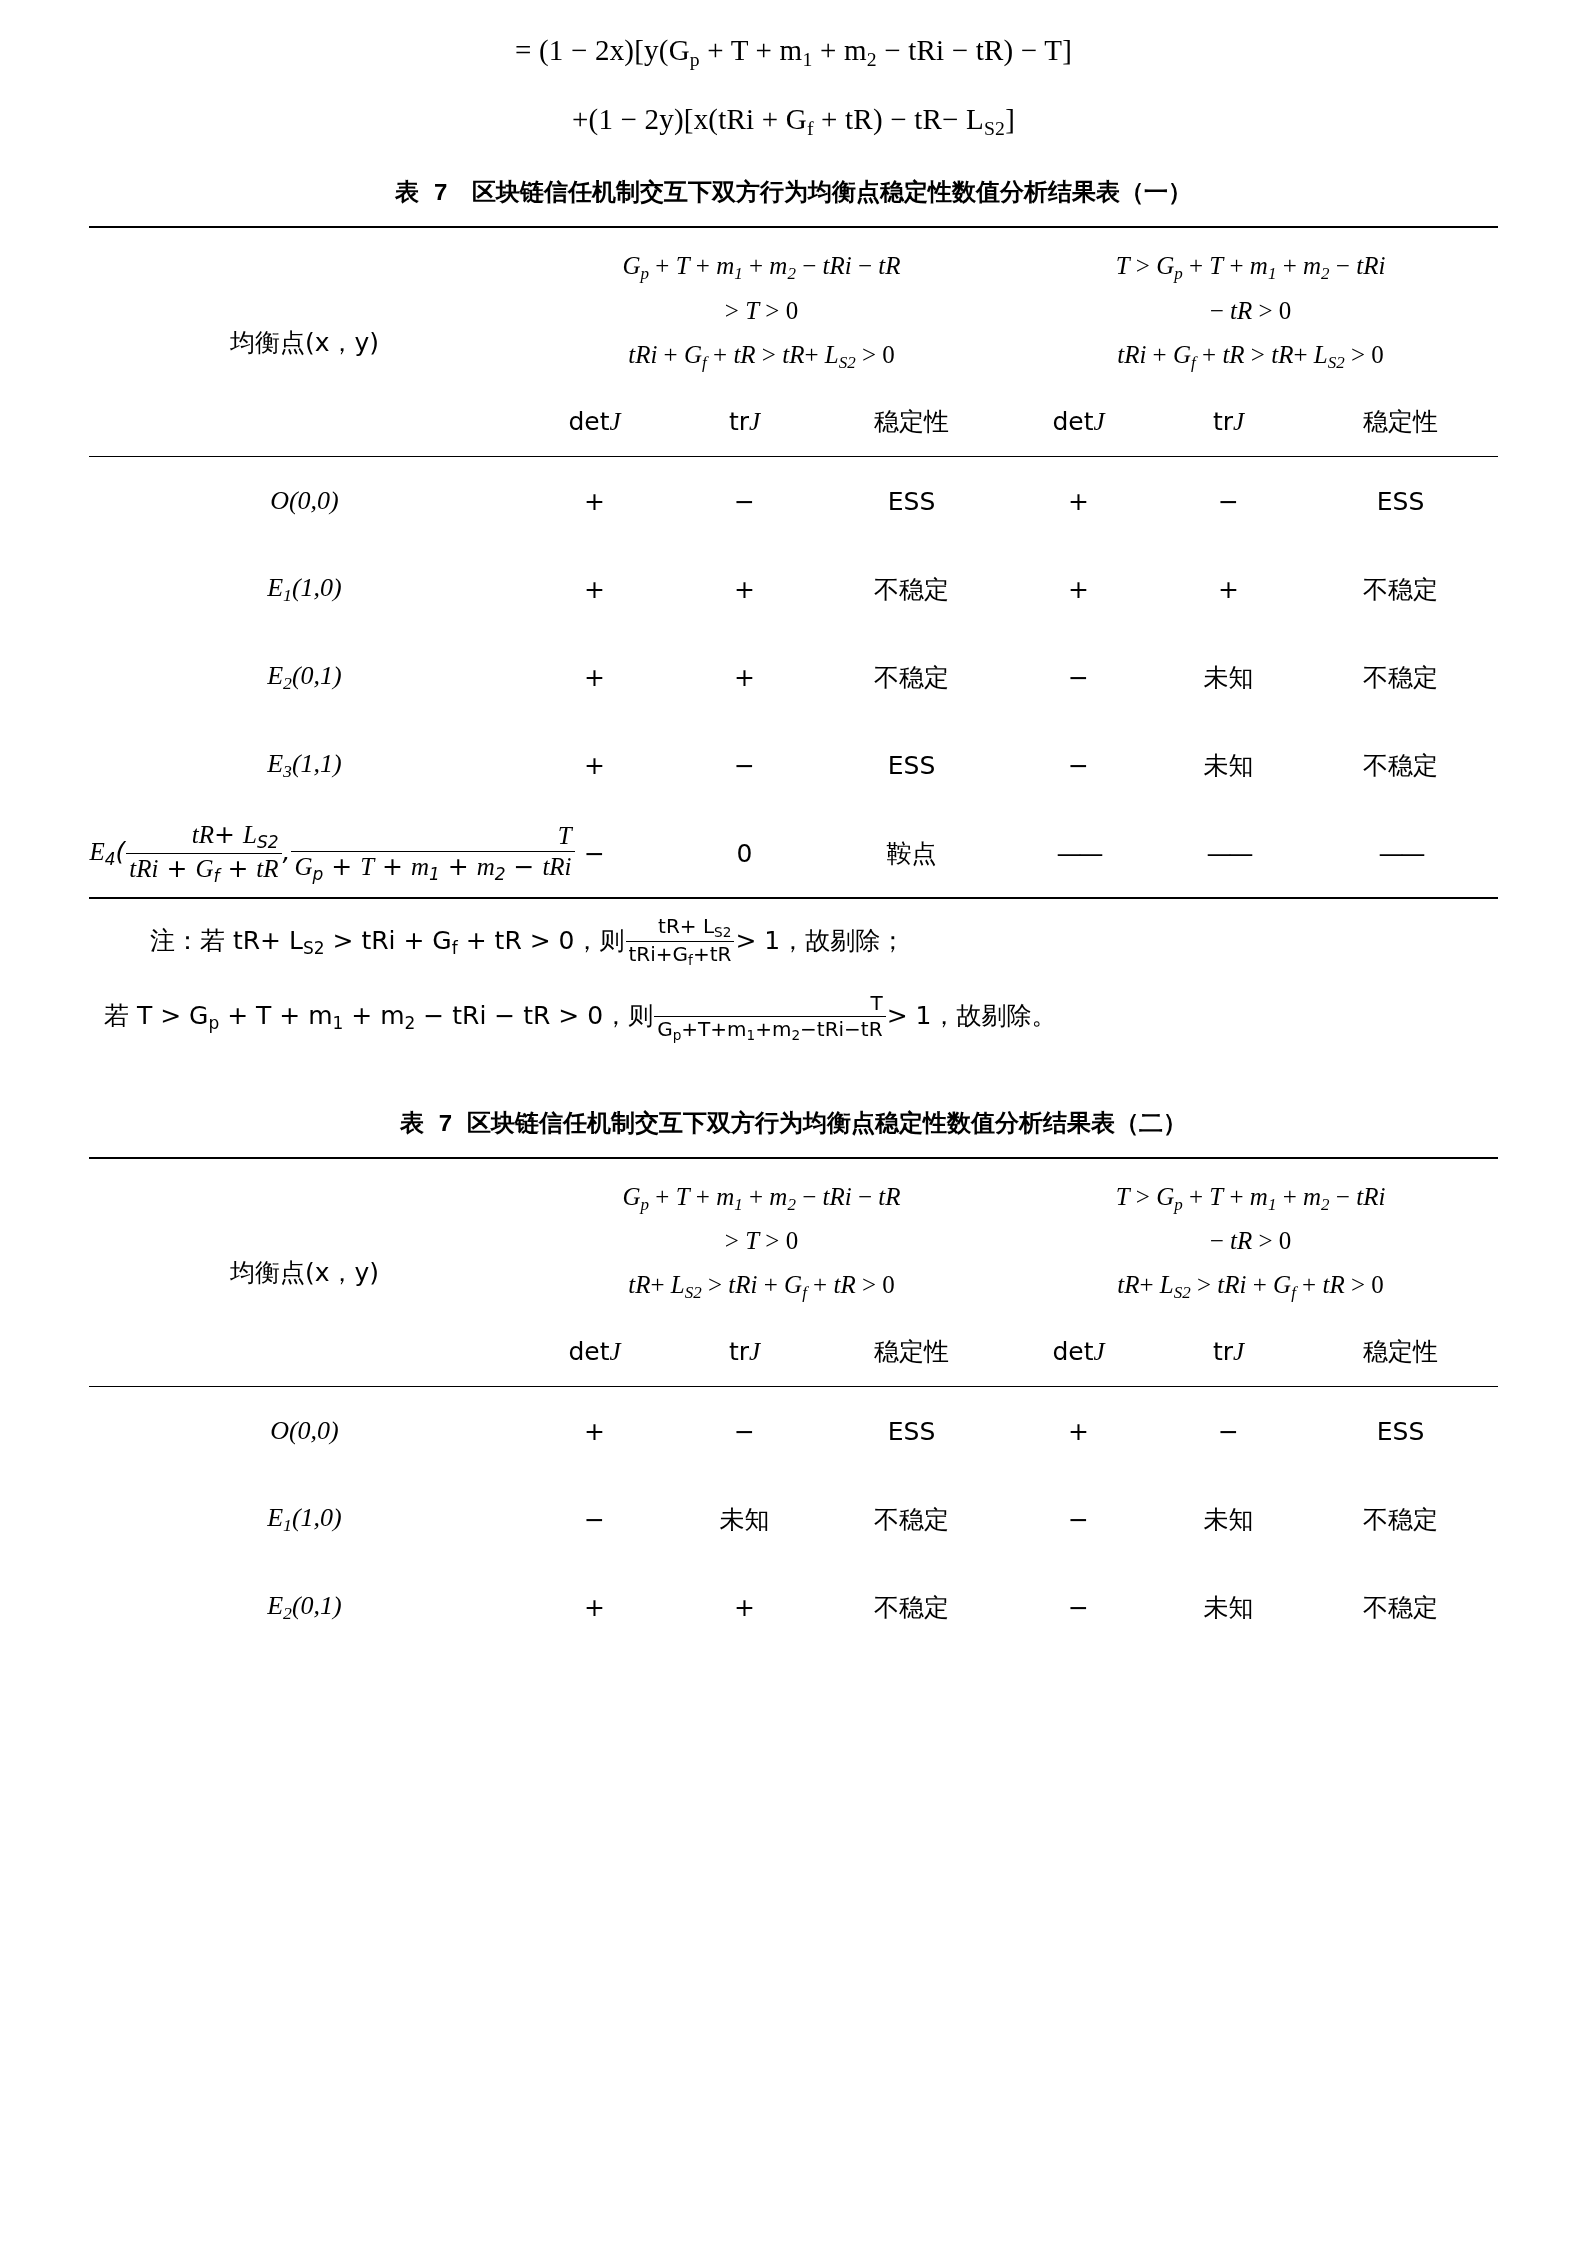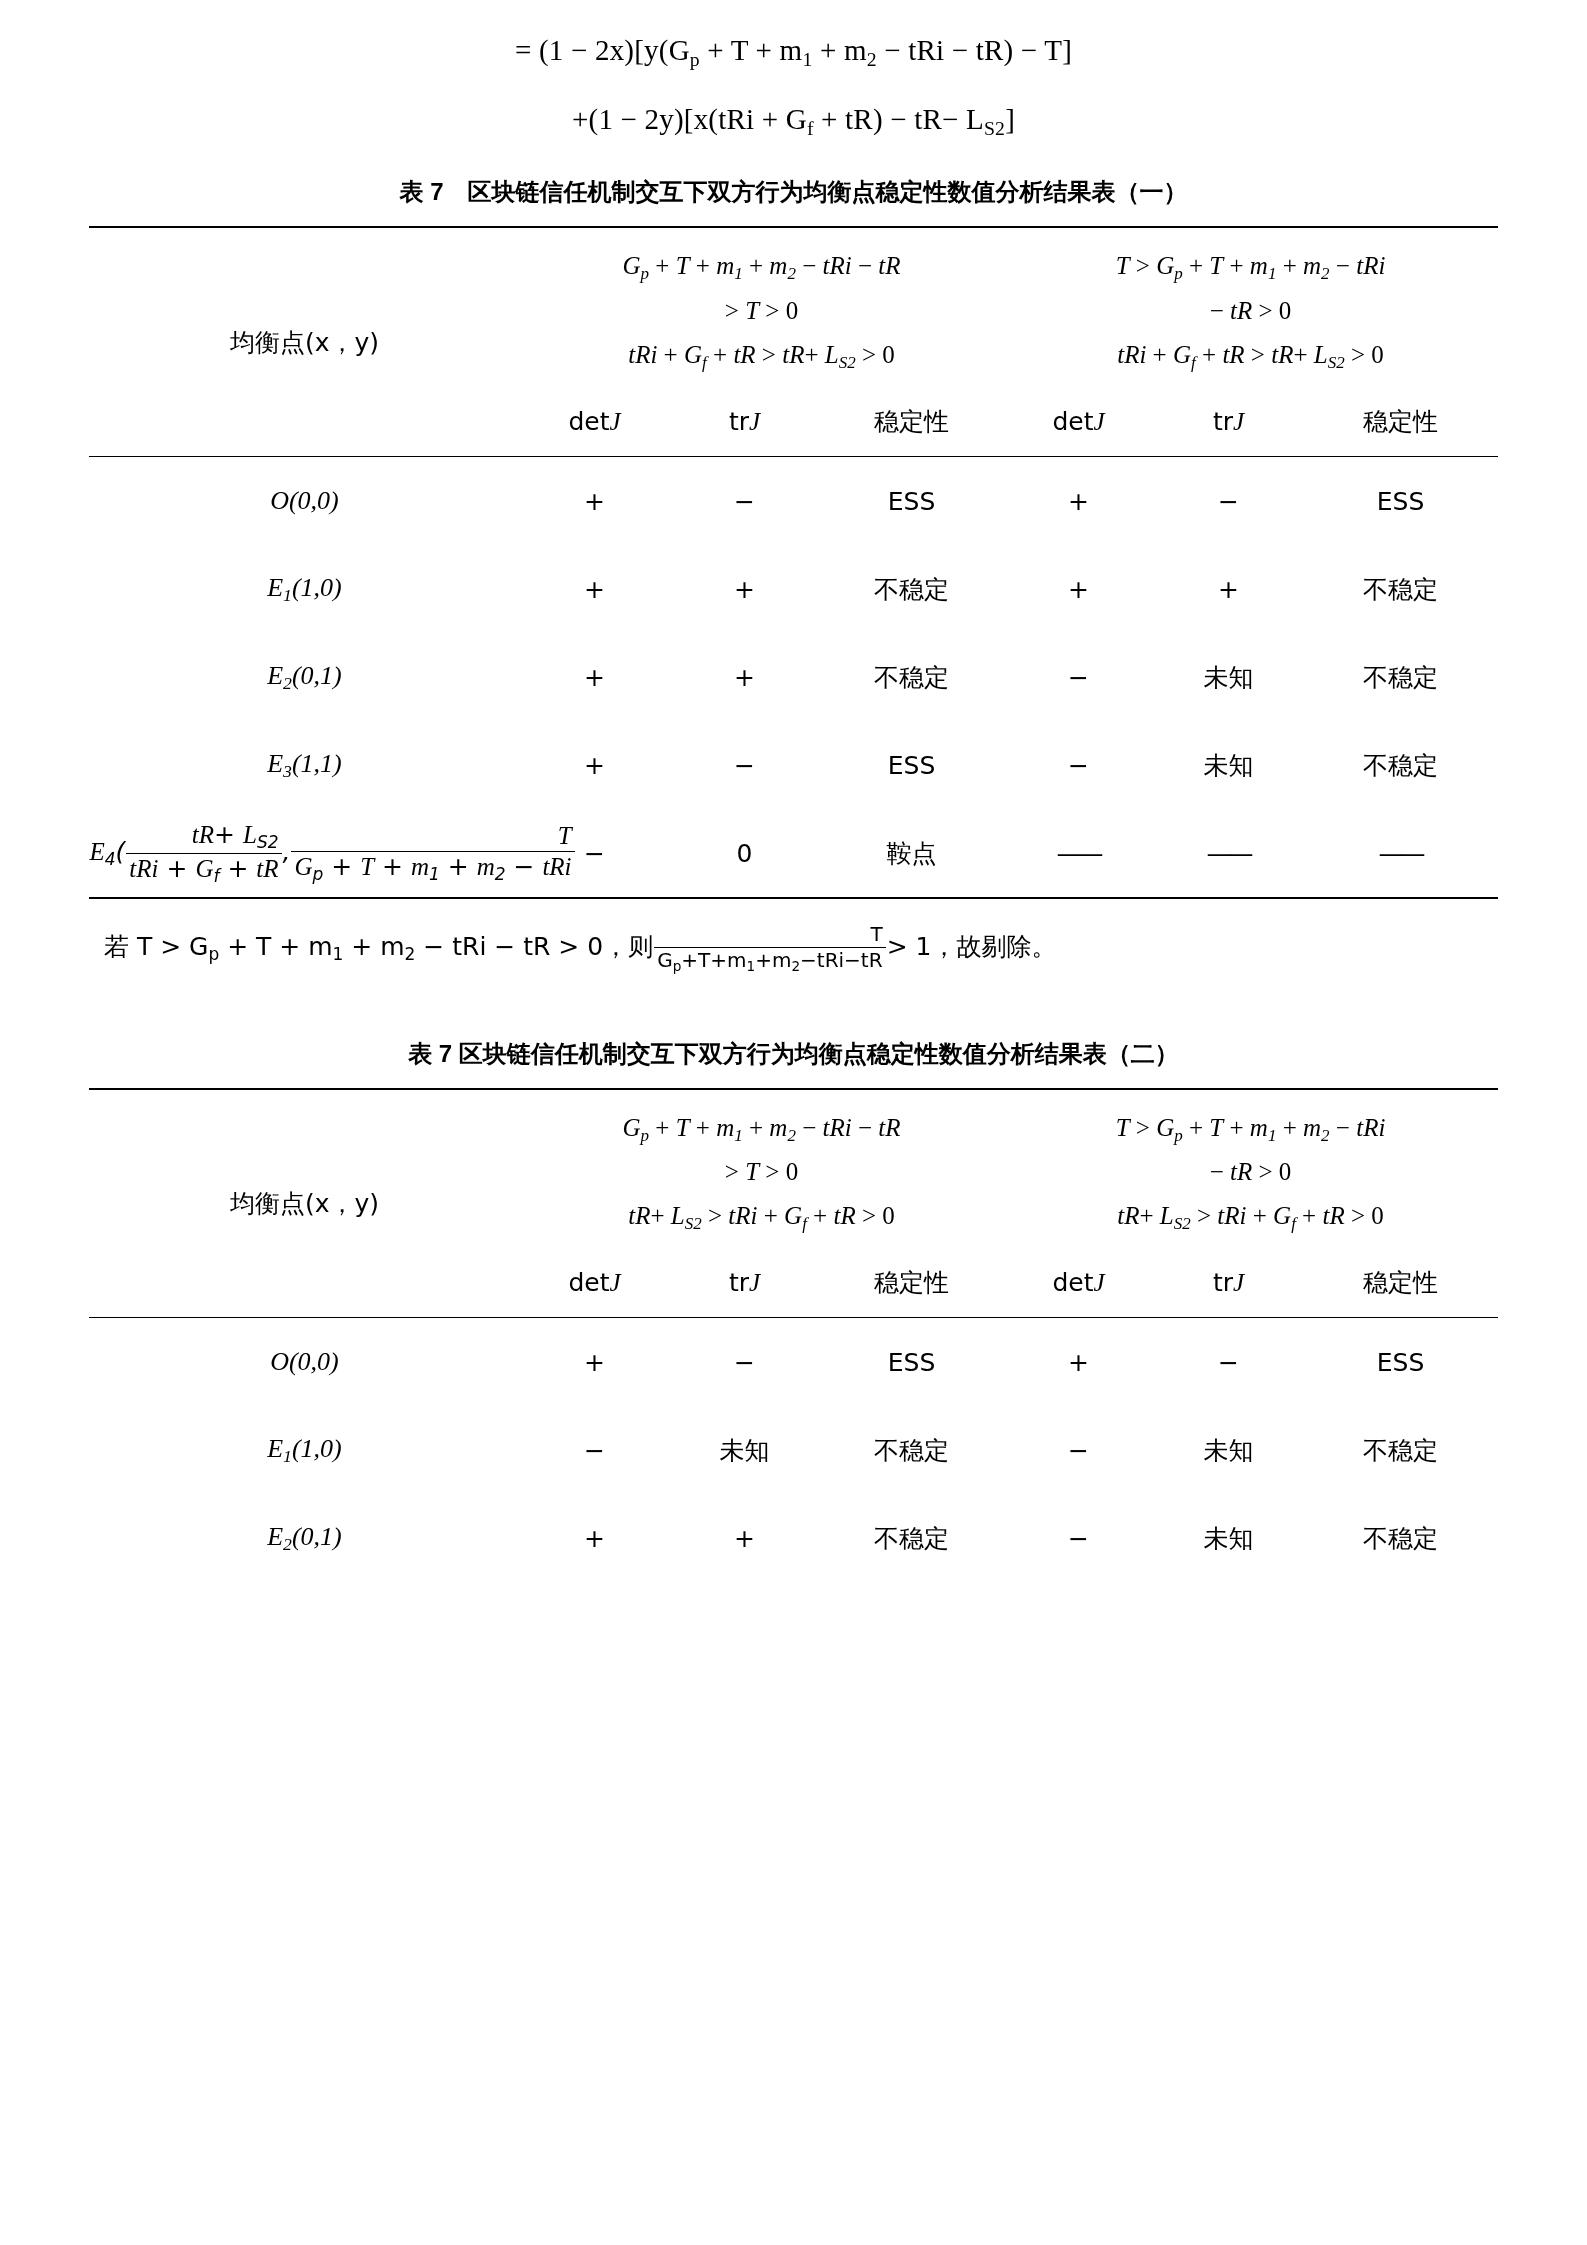--- a/index.html
+++ b/index.html
@@ -33,21 +33,21 @@
     text-align:justify;
     text-justify:inter-ideograph;
   }
   .para .indent { display:inline-block; width:2em; }
 
   
   .tbl-caption {
     text-align:center;
     font-weight:bold;
     font-size:24px;
-    font-family:Liberation Sans, sans-serif;
+    font-family:Liberation Mono, monospace;
   }
   #caption-t7 { margin-top:38px; }
   #caption-t8 { margin-top:0; }
 
   
   table.sty {
     border-collapse:collapse;
     width:1408px;
     margin:18px auto 0 auto;
     table-layout:fixed;
@@ -228,20 +228,23 @@
         <td class="sym">−</td>
         <td class="sym">0</td>
         <td>鞍点</td>
         <td class="sym dash2">——</td>
         <td class="sym dash2">——</td>
         <td class="sym dash2">——</td>
       </tr>
     </tbody>
   </table>
 
+  <div class="note">
+    <span>注：若 tR+ L<sub class="sub-up">S2</sub> &gt; tRi + G<sub class="sub-up">f</sub> + tR &gt; 0，则</span><span class="frac small"><span class="num">tR+ L<sub class="sub-up">S2</sub></span><span class="den">tRi+G<sub class="sub-up">f</sub>+tR</span></span><span>&gt; 1，故剔除；</span>
+  </div>
 
   <div class="note note2">
     <span>若 T &gt; G<sub class="sub-up">p</sub> + T + m<sub class="sub-up">1</sub> + m<sub class="sub-up">2</sub> − tRi − tR &gt; 0，则</span><span class="frac small"><span class="num">T</span><span class="den">G<sub class="sub-up">p</sub>+T+m<sub class="sub-up">1</sub>+m<sub class="sub-up">2</sub>−tRi−tR</span></span><span>&gt; 1，故剔除。</span>
   </div>
 
   <div class="tbl-caption" id="caption-t8" style="margin-top:64px;">表 7 区块链信任机制交互下双方行为均衡点稳定性数值分析结果表（二）</div>
 
   <table class="sty">
     <colgroup>
       <col style="width:430px">

